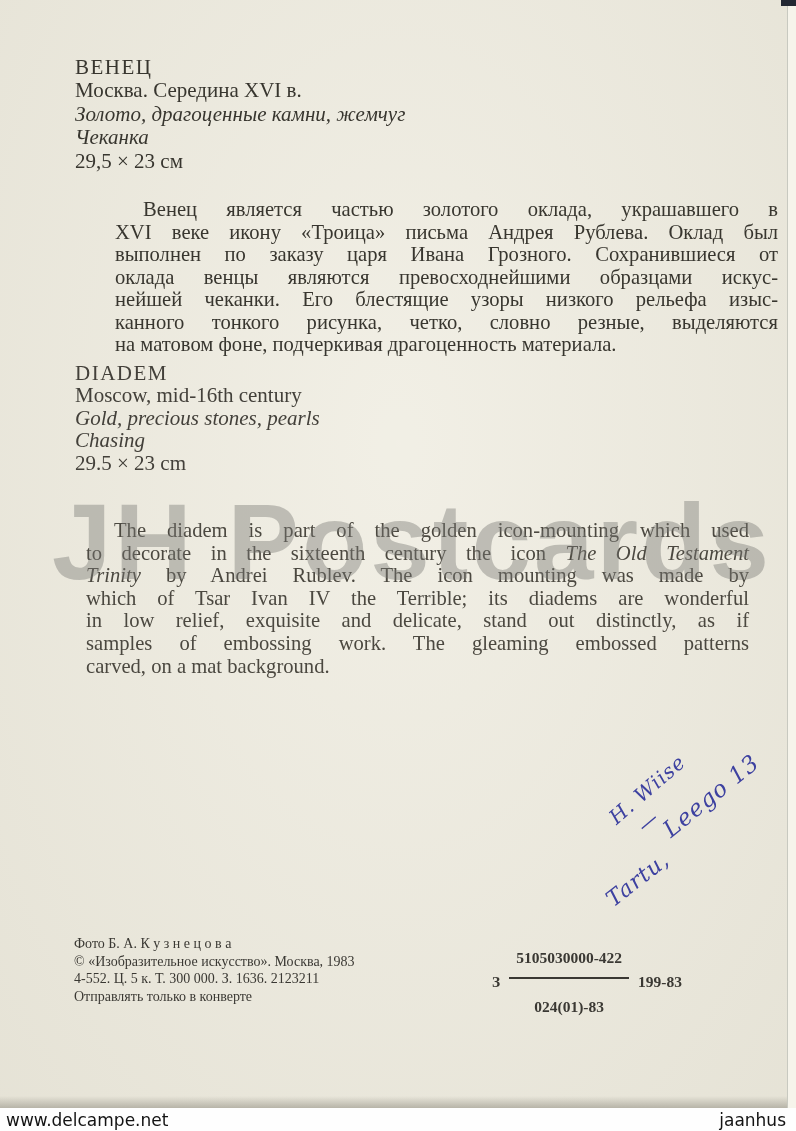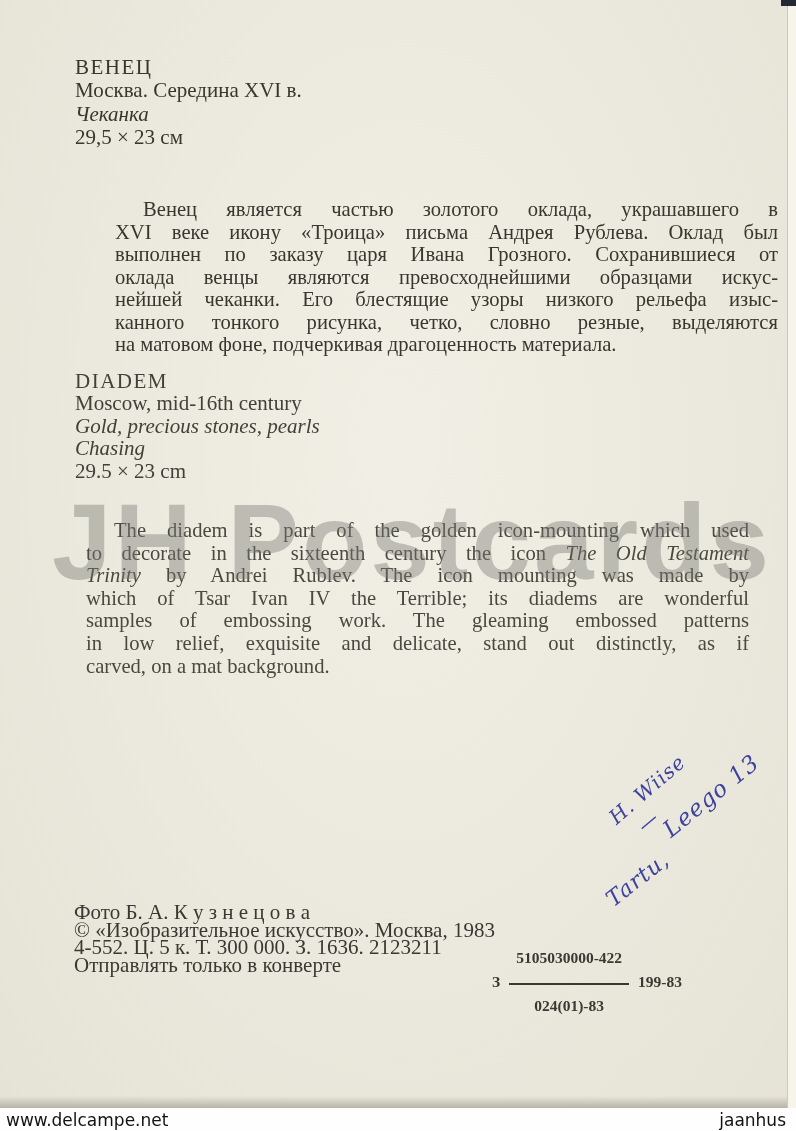--- a/index.html
+++ b/index.html
@@ -12,21 +12,21 @@
     position:absolute; left:0; top:0; width:796px; height:1108px;
     background:#edeadd;
     background-image:radial-gradient(ellipse at 50% 40%, rgba(255,255,255,0.25), rgba(0,0,0,0.03));
   }
   .block { position:absolute; color:#38362f; }
   .hline { white-space:nowrap; }
   .it { font-style:italic; }
   .sp { letter-spacing:1.5px; }
 
   .ru-head { left:75px; top:56px; font-size:21px; line-height:23.4px; }
-  .en-head { left:75px; top:370px; font-size:21px; line-height:22.4px; color:#43403a; }
+  .en-head { left:75px; top:362px; font-size:21px; line-height:22.4px; color:#43403a; }
 
   .para { width:663px; font-size:20.6px; }
   .ru-para { left:75px; top:198px; line-height:22.5px;margin-left:40px; }
   .en-para { left:86px; top:519px; line-height:22.6px; color:#4b4840; }
   .para .jl { text-align:justify; text-align-last:justify; }
   .para .first { text-indent:28px; }
   .para .last { text-align:center; text-align-last:left;font-family:Liberation Serif, serif; }
 
   .watermark {
     position:absolute; left:52px; top:484px; z-index:5;
@@ -39,30 +39,30 @@
     position:absolute; z-index:4;
     font-family:"DejaVu Serif", serif; font-style:italic;
     color:#3d41a0; white-space:nowrap; transform-origin:left center;
     letter-spacing:1px;
   }
   .hw-name   { left:612px; top:808px; font-size:20px; transform:rotate(-41deg); }
   .hw-dash   { left:640px; top:816px; font-size:20px; transform:rotate(-40deg); }
   .hw-street { left:666px; top:819px; font-size:23px; transform:rotate(-39deg); }
   .hw-city   { left:609px; top:889px; font-size:22px; transform:rotate(-38deg); }
 
-  .imprint { left:74px; top:904px; font-size:21px; line-height:17.7px; color:#3a3833; }
+  .imprint { left:74px; top:935px; font-size:14px; line-height:17.7px; color:#3a3833; }
 
   .catalog {
     position:absolute; left:492px; top:948px; z-index:2;
     display:flex; align-items:center;
     font-weight:bold; font-size:15.5px; color:#3a3833;
   }
   .catalog .frac { margin:0 9px; text-align:center; line-height:1.25; }
-  .catalog .num  { padding:0 7px 16px 7px; border-bottom:2px solid #3a3833; }
-  .catalog .den  { padding-top:11px; }
+  .catalog .num  { padding:0 7px 10px 7px; border-bottom:2px solid #3a3833; }
+  .catalog .den  { padding-top:18px; }
 
   .edge-right {
     position:absolute; top:0; right:0; width:8px; height:1108px;
     background:#f6f4eb; border-left:1px solid #c8c9c0; z-index:6;
   }
   .corner-dark {
     position:absolute; top:0; right:0; width:15px; height:6px;
     background:#232833; z-index:7;
   }
   .bottom-shade {
@@ -79,20 +79,21 @@
 </head>
 <body>
 
 <div class="page">
 
   <div class="postcard">
 
     <div class="block ru-head">
       <div class="hline sp">ВЕНЕЦ</div>
       <div class="hline">Москва. Середина XVI в.</div>
+      <div class="hline it">Золото, драгоценные камни, жемчуг</div>
       <div class="hline it">Чеканка</div>
       <div class="hline">29,5 × 23 см</div>
     </div>
 
     <div class="block para ru-para">
       <div class="jl first">Венец является частью золотого оклада, украшавшего в</div>
       <div class="jl">XVI веке икону «Троица» письма Андрея Рублева. Оклад был</div>
       <div class="jl">выполнен по заказу царя Ивана Грозного. Сохранившиеся от</div>
       <div class="jl">оклада венцы являются превосходнейшими образцами искус-</div>
       <div class="jl">нейшей чеканки. Его блестящие узоры низкого рельефа изыс-</div>
@@ -106,22 +107,22 @@
       <div class="hline it">Gold, precious stones, pearls</div>
       <div class="hline it">Chasing</div>
       <div class="hline">29.5 × 23 cm</div>
     </div>
 
     <div class="block para en-para">
       <div class="jl first">The diadem is part of the golden icon-mounting which used</div>
       <div class="jl"><span>to decorate in the sixteenth century the icon</span> <span class="it">The Old Testament</span></div>
       <div class="jl"><span class="it">Trinity</span> <span>by Andrei Rublev. The icon mounting was made by</span></div>
       <div class="jl">which of Tsar Ivan IV the Terrible; its diadems are wonderful</div>
+      <div class="jl">in low relief, exquisite and delicate, stand out distinctly, as if</div>
       <div class="jl">samples of embossing work. The gleaming embossed patterns</div>
-      <div class="jl">in low relief, exquisite and delicate, stand out distinctly, as if</div>
       <div class="last">carved, on a mat background.</div>
     </div>
 
     <div class="hand hw-name">H. Wiise</div>
     <div class="hand hw-dash">—</div>
     <div class="hand hw-street">Leego 13</div>
     <div class="hand hw-city">Tartu,</div>
 
     <div class="block imprint">
       <div class="hline">Фото Б. А. К у з н е ц о в а</div>

